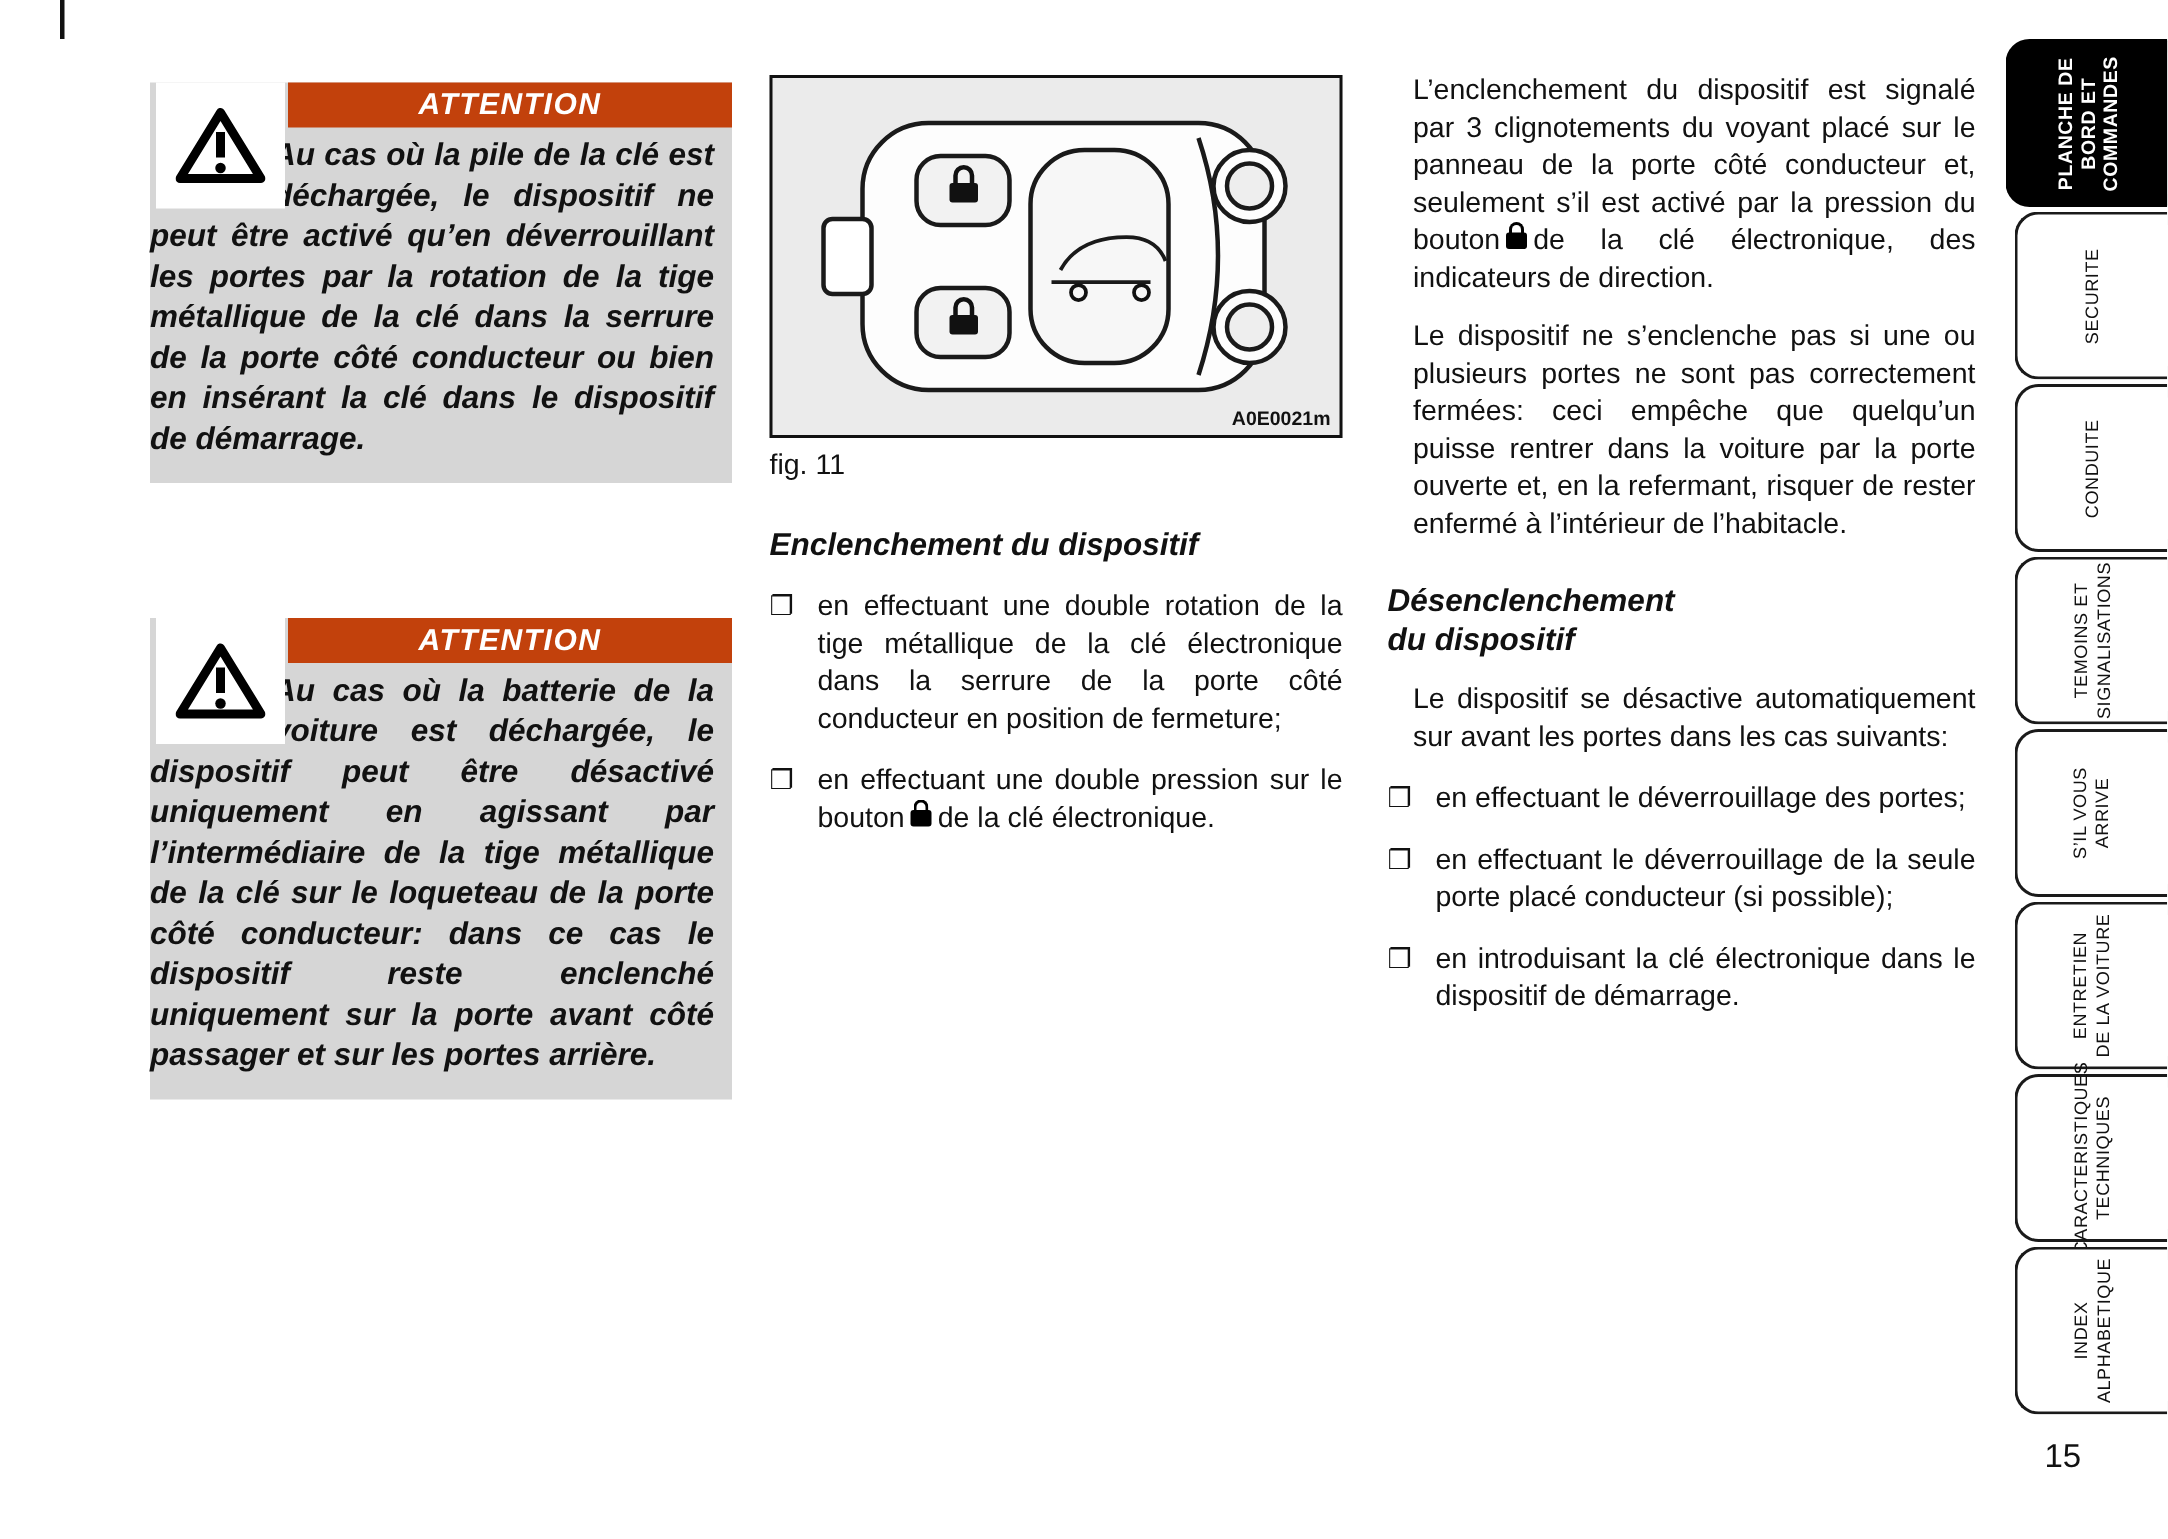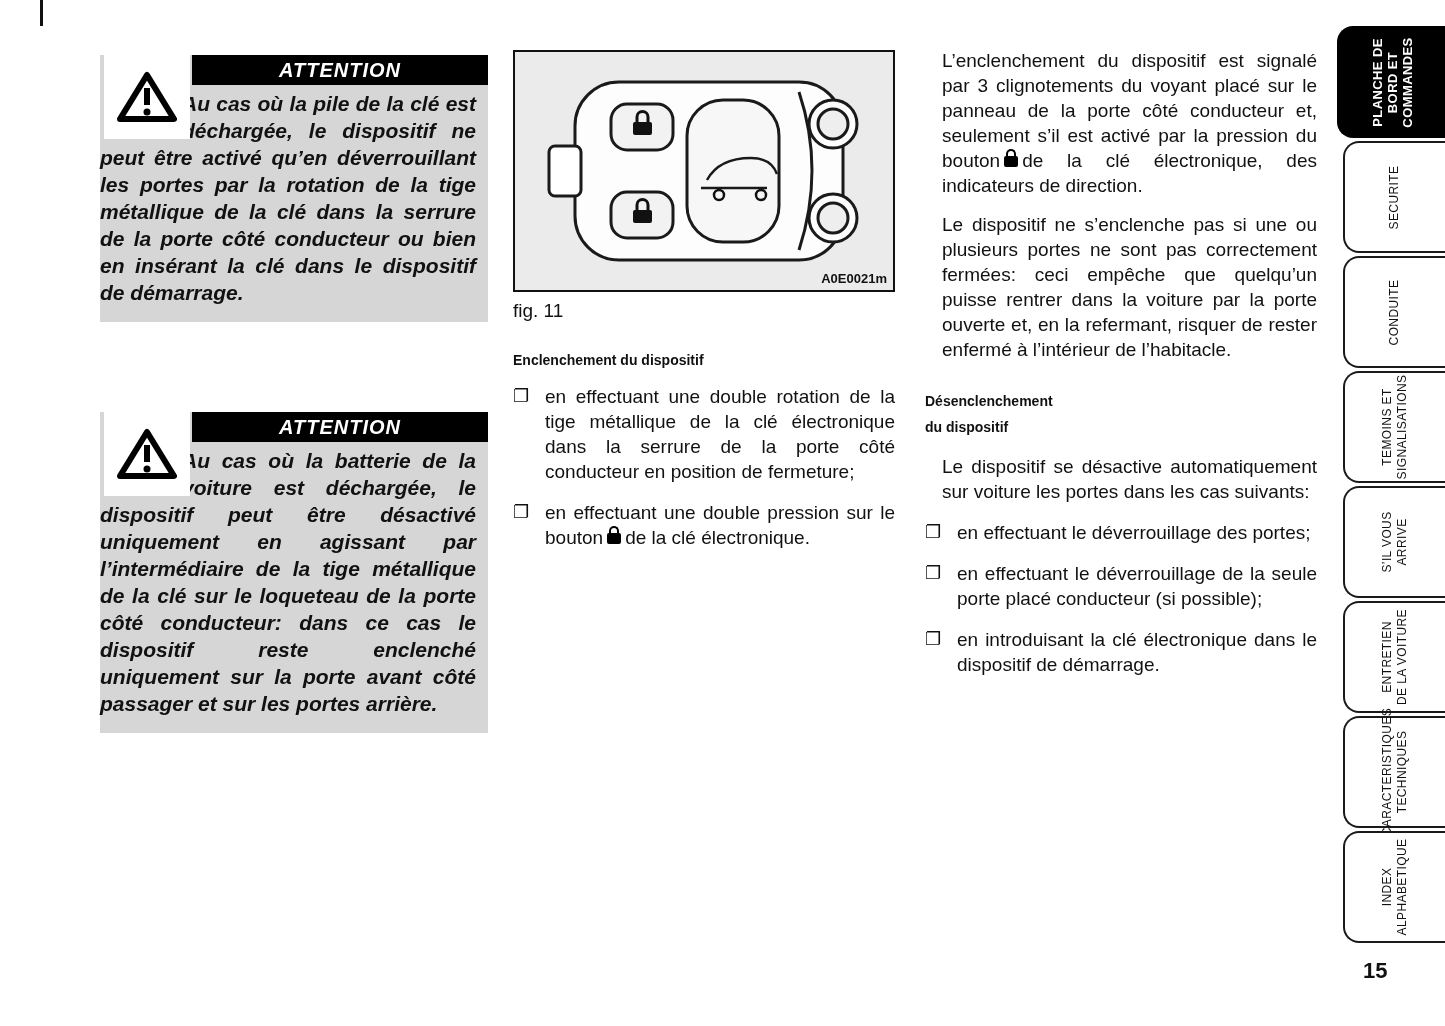--- a/index.html
+++ b/index.html
@@ -6,38 +6,38 @@
   html,body { background:#ffffff; }
   .page {
     position:relative; width:1445px; height:1026px; background:#ffffff;
     font-family:"Liberation Sans", sans-serif; color:#111; overflow:hidden;
   }
   .crop { position:absolute; left:40px; top:0; width:3px; height:26px; background:#111; }
 
   
   .col-left { position:absolute; left:100px; top:55px; width:388px; }
   .warning { position:relative; background:#d6d6d6; }
-  .warn-header { margin-left:92px; height:30px; background:#000000;
+  .warn-header { margin-left:92px; height:30px; background:#c2410c;
     display:flex; align-items:center; justify-content:center; }
   .warn-title { color:#fff; font-weight:bold; font-style:italic; font-size:20px; letter-spacing:1px; }
   .warn-tri-box { position:absolute; top:0; left:4px; width:86px; height:84px; background:#fff;
     display:flex; align-items:center; justify-content:center; }
   .warn-tri-box svg { width:60px; height:52px; }
   .warn-body { padding:5px 12px 16px 0; font-weight:bold; font-style:italic;
     font-size:21px; line-height:27px; text-align:justify; }
   .tri-float { float:left; width:82px; height:52px; }
   .warning + .warning { margin-top:90px; }
 
   
   .col-mid { position:absolute; left:513px; top:50px; width:382px; }
   .figure-box { position:relative; width:382px; height:242px; border:2px solid #111; background:#ebebeb; }
   .figure-box svg { width:100%; height:100%; display:block; }
   .fig-code { position:absolute; right:6px; bottom:4px; font-size:13px; font-weight:bold; }
   .fig-caption { margin-top:8px; font-size:19px; }
-  .sec-heading { margin-top:30px; font-size:14px; font-weight:bold; }
+  .sec-heading { margin-top:30px; font-size:21px; font-weight:bold;font-style:italic; }
   .body-p { margin-top:16px; font-size:19px; line-height:25px; text-align:justify; }
   .bullet { display:flex; margin-top:16px; font-size:19px; line-height:25px; }
   .bmark { width:32px; flex:0 0 32px; font-size:18px; }
   .btext { flex:1; text-align:justify; }
 
   
   .lock { display:inline-block; width:14px; height:11px; background:#000; border-radius:2px;
     position:relative; margin:0 4px; top:0px; }
   .lock::before { content:""; position:absolute; left:2px; top:-7px; width:6px; height:7px;
     border:2.5px solid #000; border-bottom:none; border-radius:5px 5px 0 0; }
@@ -50,21 +50,21 @@
   .preline { white-space:pre-line; }
 
   
   .tab { position:absolute; right:0; width:102px; height:112px; background:#fff;
     border:2px solid #1a1a1a; border-right:none; border-radius:16px 0 0 16px;
     display:flex; align-items:center; justify-content:center; }
   .tab-label { transform:rotate(-90deg); white-space:pre-line; text-align:center;
     font-size:12px; line-height:15px; letter-spacing:0.4px; width:max-content; }
   .tab.active { background:#000; border-color:#000; width:108px; }
   .tab.active .tab-label { color:#fff; font-weight:bold; font-size:13px; }
-  .page-num { position:absolute; left:1363px; top:958px; font-size:22px; font-weight:bold; }
+  .page-num { position:absolute; left:1363px; top:958px; font-size:22px; font-weight:normal; }
 </style>
 </head>
 <body>
 
 <div class="page">
   <div class="crop"></div>
 
   <div class="col-left">
 
     <div class="warning">
@@ -151,21 +151,21 @@
 
   <div class="col-right">
 
     <p class="body-p"><span>L’enclenchement du dispositif est signalé par 3 clignotements du voyant placé sur le panneau de la porte côté conducteur et, seulement s’il est activé par la pression du bouton</span><span class="lock"></span><span>de la clé électronique, des indicateurs de direction.</span></p>
 
     <p class="body-p">Le dispositif ne s’enclenche pas si une ou plusieurs portes ne sont pas correctement fermées: ceci empêche que quelqu’un puisse rentrer dans la voiture par la porte ouverte et, en la refermant, risquer de rester enfermé à l’intérieur de l’habitacle.</p>
 
     <div class="sec-heading preline">Désenclenchement
 du dispositif</div>
 
-    <p class="body-p">Le dispositif se désactive automatiquement sur voiture les portes dans les cas suivants:</p>
+    <p class="body-p">Le dispositif se désactive automatiquement sur avant les portes dans les cas suivants:</p>
 
     <div class="bullet">
       <span class="bmark">❐</span>
       <span class="btext">en effectuant le déverrouillage des portes;</span>
     </div>
     <div class="bullet">
       <span class="bmark">❐</span>
       <span class="btext">en effectuant le déverrouillage de la seule porte placé conducteur (si possible);</span>
     </div>
     <div class="bullet">

